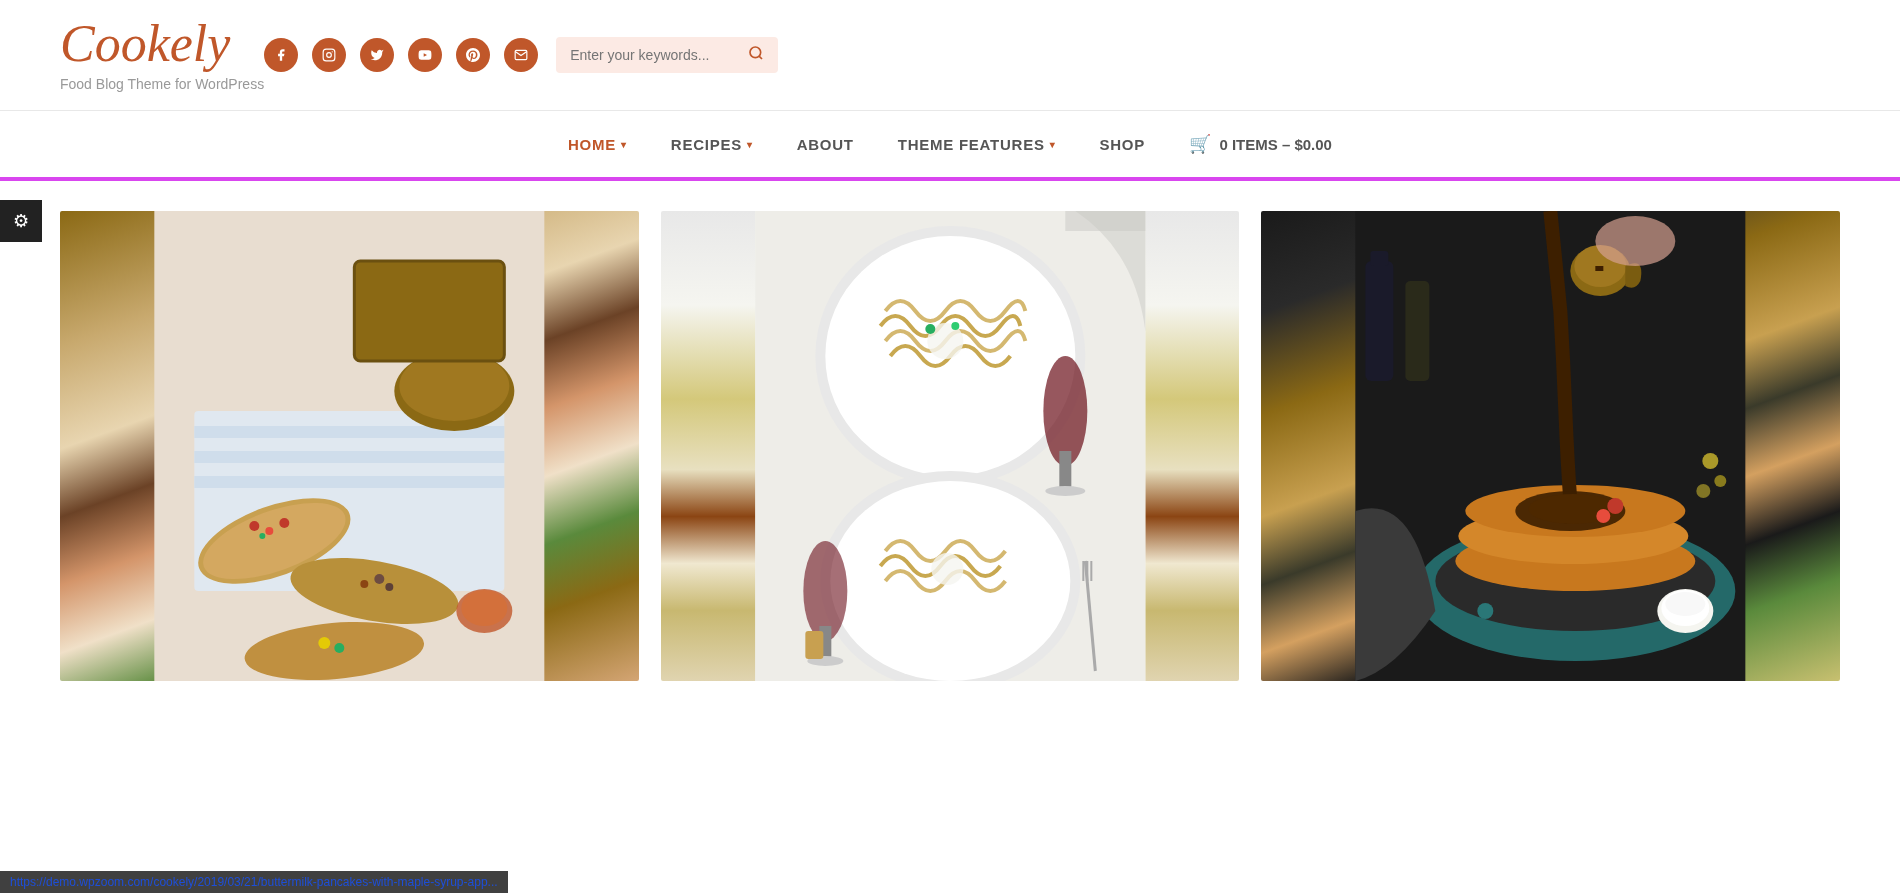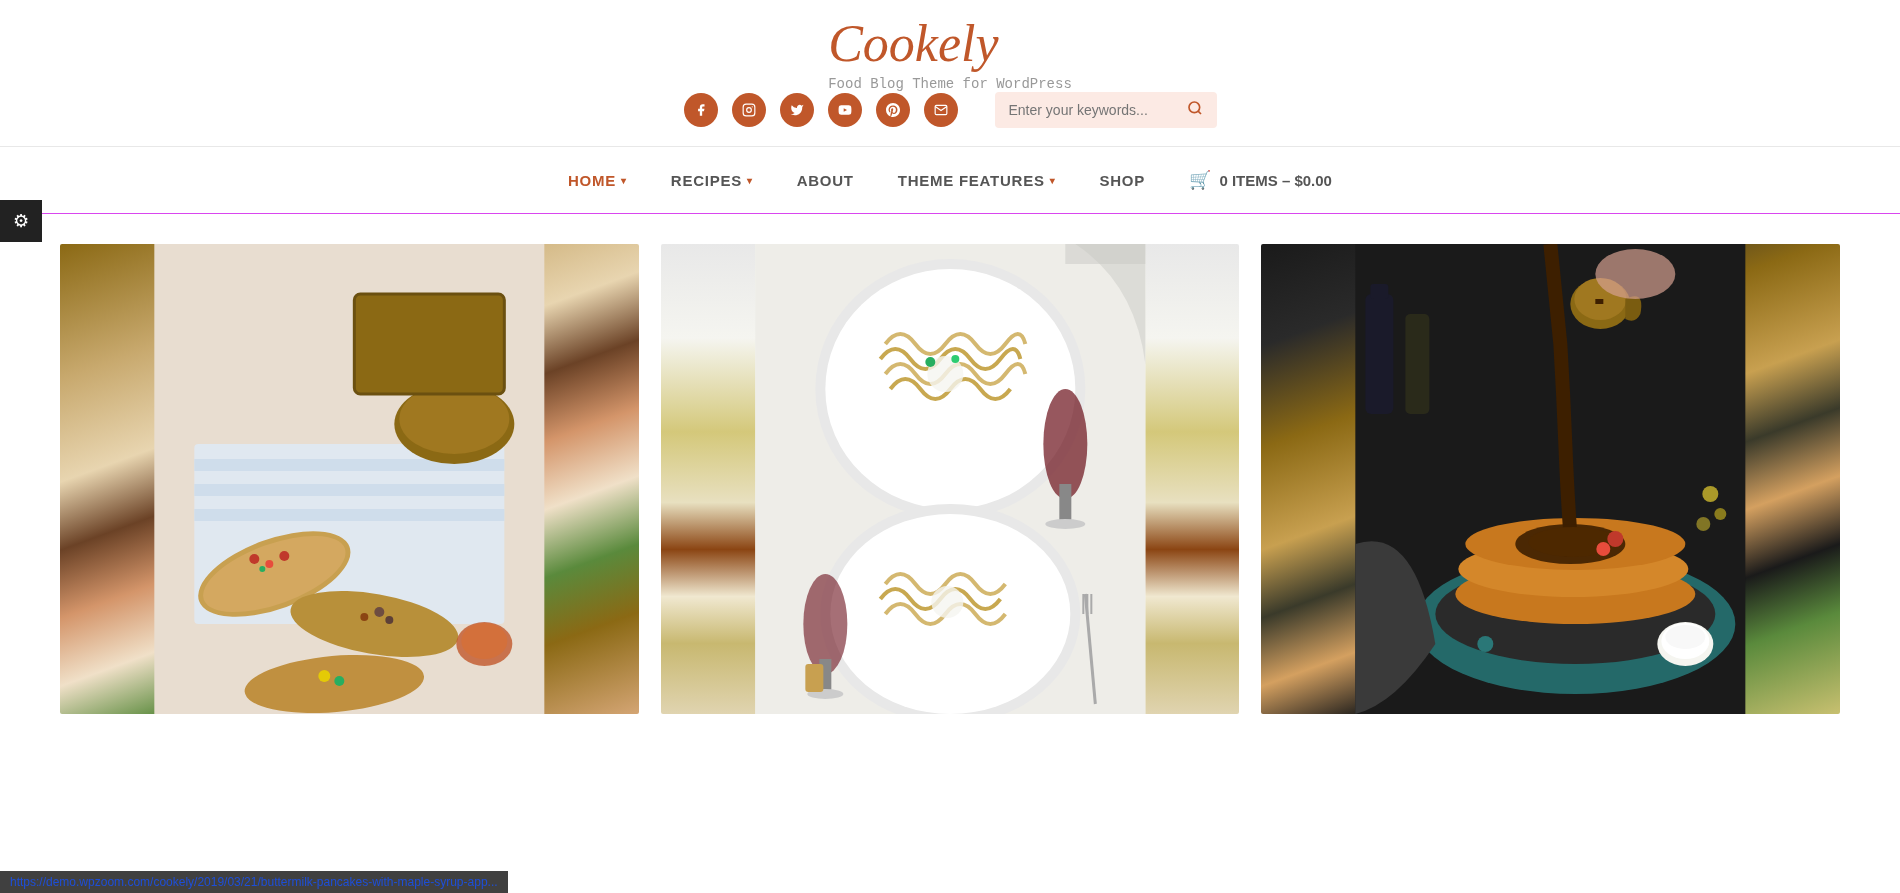--- a/index.html
+++ b/index.html
@@ -6,45 +6,44 @@
     body { font-family: 'Georgia', serif; background: #fff; color: #333; }
 
     
     .header {
       display: flex;
       align-items: center;
       justify-content: flex-start;
       padding: 18px 60px;
       background: #fff;
       border-bottom: 1px solid #e8e8e8;
-      flex-direction: column;
     }
     .header-left {
       display: flex;
       align-items: center;
       gap: 18px;
     }
     .site-title {
       font-family: 'Georgia', cursive;
       font-size: 52px;
       color: #c0572a;
       font-style: italic;
       font-weight: 400;
       line-height: 1;
     }
     .site-tagline {
       font-size: 14px;
       color: #999;
-      font-family: Liberation Mono, monospace;
+      font-family: Liberation Sans, sans-serif;
       margin-top: 6px;
     }
     .header-right {
       display: flex;
       align-items: center;
-      gap: 27px;
+      gap: 8px;
     }
     .social-icons {
       display: flex;
       align-items: center;
       gap: 14px;
     }
     .social-icon {
       width: 34px;
       height: 34px;
       border-radius: 50%;
@@ -83,21 +82,21 @@
       border: none;
     }
 
     
     nav {
       display: flex;
       align-items: center;
       justify-content: center;
       gap: 0;
       padding: 0 60px;
-      border-bottom: 1px solid #d946ef;
+      border-bottom: 4px solid #d946ef;
       background: #fff;
       position: relative;
     }
     .nav-item {
       font-family: sans-serif;
       font-size: 15px;
       font-weight: 600;
       letter-spacing: 0.05em;
       color: #555;
       padding: 22px 22px;

